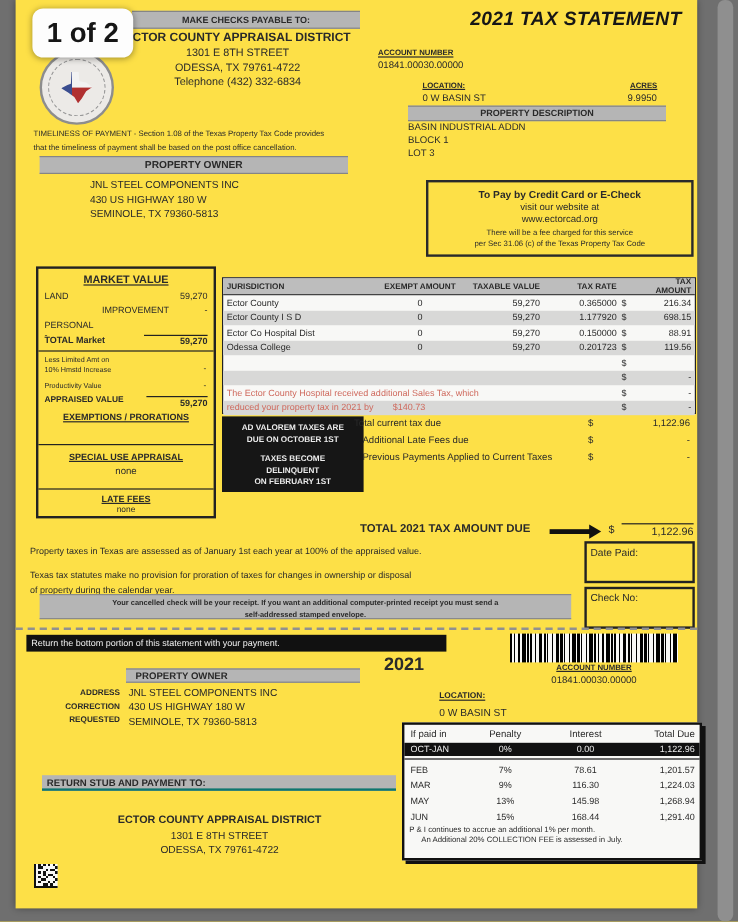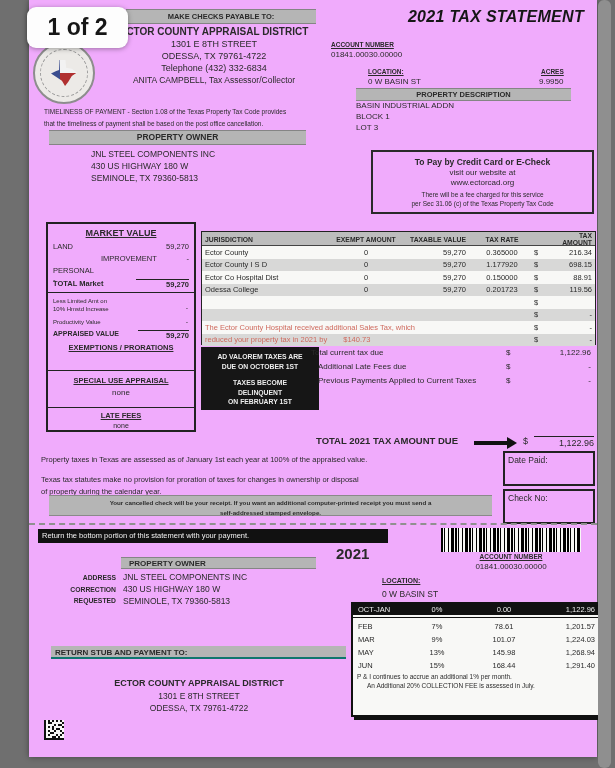--- a/index.html
+++ b/index.html
@@ -5,38 +5,38 @@
   html,body{margin:0;padding:0;}
   body{
     width:615px;height:768px;position:relative;overflow:hidden;
     background:#6f6f6f;
     font-family:"Liberation Sans", sans-serif;
     color:#2a2a2a;
   }
   .abs{position:absolute;}
   .page{
     position:absolute;left:13px;top:0;width:568px;height:757px;
-    background:#f0abfc;box-shadow:0 0 6px rgba(0,0,0,.4);margin-left:16px;
+    background:#fde047;box-shadow:0 0 6px rgba(0,0,0,.4);
   }
   .scroll-strip{position:absolute;left:598px;top:0;width:13px;height:768px;background:#8f8f8f;border-radius:6px;}
   .bar-gray{background:#b5b5b5;border-top:1px solid #858585;border-bottom:1px solid #858585;
     font-weight:bold;text-align:center;}
   .u{text-decoration:underline;}
   .b{font-weight:bold;}
   .c{text-align:center;}
   .r{text-align:right;}
   .t65{font-size:6.5px;line-height:1.35;}
   .t7{font-size:7px;}
   .t75{font-size:7.5px;}
   .t8{font-size:8px;}
   .t85{font-size:8.5px;}
   .t9{font-size:9px;}
 
   
-  .pill{left:27px;top:7px;width:101px;height:41px;background:#fdfdfd;border-radius:9px;
+  .pill{left:27px;top:7px;width:84px;height:41px;background:#fdfdfd;border-radius:9px;
     box-shadow:0 1px 5px rgba(0,0,0,.35);display:flex;align-items:center;justify-content:center;
     font-size:23px;font-weight:bold;color:#161616;z-index:50;}
 
   
   .seal{left:33px;top:42px;width:62px;height:62px;border-radius:50%;
     background:#eceae7;border:2px solid #8d8d8d;box-sizing:border-box;z-index:5;}
   .seal-inner{position:absolute;left:5px;top:5px;width:48px;height:48px;border-radius:50%;
     border:1px dashed #9a9a9a;box-sizing:border-box;}
   .seal-flag{position:absolute;left:16px;top:16px;width:26px;height:26px;display:flex;
     clip-path:polygon(33% 0%,56% 0%,58% 30%,80% 34%,100% 48%,80% 62%,66% 85%,54% 100%,42% 80%,22% 66%,0% 52%,20% 42%,31% 38%);}
@@ -53,21 +53,21 @@
   .mv-box{left:17px;top:222px;width:150px;height:210px;border:2px solid #222;box-sizing:border-box;}
   .mv-row{position:absolute;left:5px;right:5px;display:flex;justify-content:space-between;font-size:7.5px;}
   .mv-line{position:absolute;left:0;right:0;border-top:1.5px solid #222;}
 
   .jur-table{left:172px;top:231px;width:395px;height:114px;border:1.5px solid #222;box-sizing:border-box;background:#f8f8f6;}
   .jur-row{display:grid;grid-template-columns:128px 72px 72px 58px 20px 1fr;align-items:center;height:12.5px;font-size:7.5px;}
   .jur-head{height:13px;background:#bdbdbd;font-weight:bold;font-size:6.8px;border-bottom:1px solid #444;}
   .jur-row .cn{padding-left:3px;white-space:nowrap;overflow:visible;}
   .jur-row .ce{text-align:center;}
   .jur-row .ct{text-align:right;padding-right:8px;}
-  .jur-row .cr{text-align:center;padding-right:2px;}
+  .jur-row .cr{text-align:right;padding-right:2px;}
   .jur-row .cd{text-align:left;padding-left:2px;}
   .jur-row .ca{text-align:right;padding-right:3px;}
   .row-alt{background:#d8d8d7;}
   .red{color:#cf6a5e;}
 
   .due-box{left:172px;top:347px;width:118px;height:63px;background:#161616;color:#ececec;
     text-align:center;font-size:6.8px;font-weight:bold;line-height:1.45;padding-top:5px;box-sizing:border-box;}
 
   .arrow{left:445px;top:441px;width:34px;height:4px;background:#111;}
   .arrow:after{content:"";position:absolute;right:-9px;top:-4px;border-left:10px solid #111;
@@ -108,21 +108,20 @@
 
 <div class="page">
 
   <div class="abs bar-gray t75" style="left:97px;top:9px;width:190px;height:13px;line-height:13px;">MAKE CHECKS PAYABLE TO:</div>
 
   <div class="abs c" style="left:40px;top:26px;width:290px;">
     <div class="b" style="font-size:10px;">ECTOR COUNTY APPRAISAL DISTRICT</div>
     <div class="t9" style="margin-top:2px;">1301 E 8TH STREET</div>
     <div class="t9" style="margin-top:2px;">ODESSA, TX 79761-4722</div>
     <div class="t9" style="margin-top:2px;">Telephone (432) 332-6834</div>
-    <div class="t85" style="margin-top:2px;">ANITA CAMPBELL, Tax Assessor/Collector</div>
   </div>
 
   <div class="abs title r" style="left:360px;top:8px;width:195px;">2021 TAX STATEMENT</div>
 
   <div class="abs b u t65" style="left:302px;top:41px;">ACCOUNT NUMBER</div>
   <div class="abs t8" style="left:302px;top:50px;">01841.00030.00000</div>
 
   <div class="abs b u t65" style="left:339px;top:68px;">LOCATION:</div>
   <div class="abs t8" style="left:339px;top:77px;">0 W BASIN ST</div>
 
@@ -330,37 +329,43 @@
   <div class="abs" style="left:94px;top:571px;font-size:8.5px;line-height:12px;">
     <div>JNL STEEL COMPONENTS INC</div>
     <div>430 US HIGHWAY 180 W</div>
     <div>SEMINOLE, TX 79360-5813</div>
   </div>
 
   <div class="abs b u t7" style="left:353px;top:577px;">LOCATION:</div>
   <div class="abs t85" style="left:353px;top:589px;">0 W BASIN ST</div>
 
   <div class="abs pay-table">
+    <div class="pay-row pay-head">
+      <span class="pm">If paid in</span>
+      <span class="pp">Penalty</span>
+      <span class="pi">Interest</span>
+      <span class="pt">Total Due</span>
+    </div>
     <div class="pay-row pay-oct">
       <span class="pm">OCT-JAN</span>
       <span class="pp">0%</span>
       <span class="pi">0.00</span>
       <span class="pt">1,122.96</span>
     </div>
     <div class="pay-div"></div>
     <div class="pay-row">
       <span class="pm">FEB</span>
       <span class="pp">7%</span>
       <span class="pi">78.61</span>
       <span class="pt">1,201.57</span>
     </div>
     <div class="pay-row">
       <span class="pm">MAR</span>
       <span class="pp">9%</span>
-      <span class="pi">101.07</span>
+      <span class="pi">116.30</span>
       <span class="pt">1,224.03</span>
     </div>
     <div class="pay-row">
       <span class="pm">MAY</span>
       <span class="pp">13%</span>
       <span class="pi">145.98</span>
       <span class="pt">1,268.94</span>
     </div>
     <div class="pay-row">
       <span class="pm">JUN</span>

